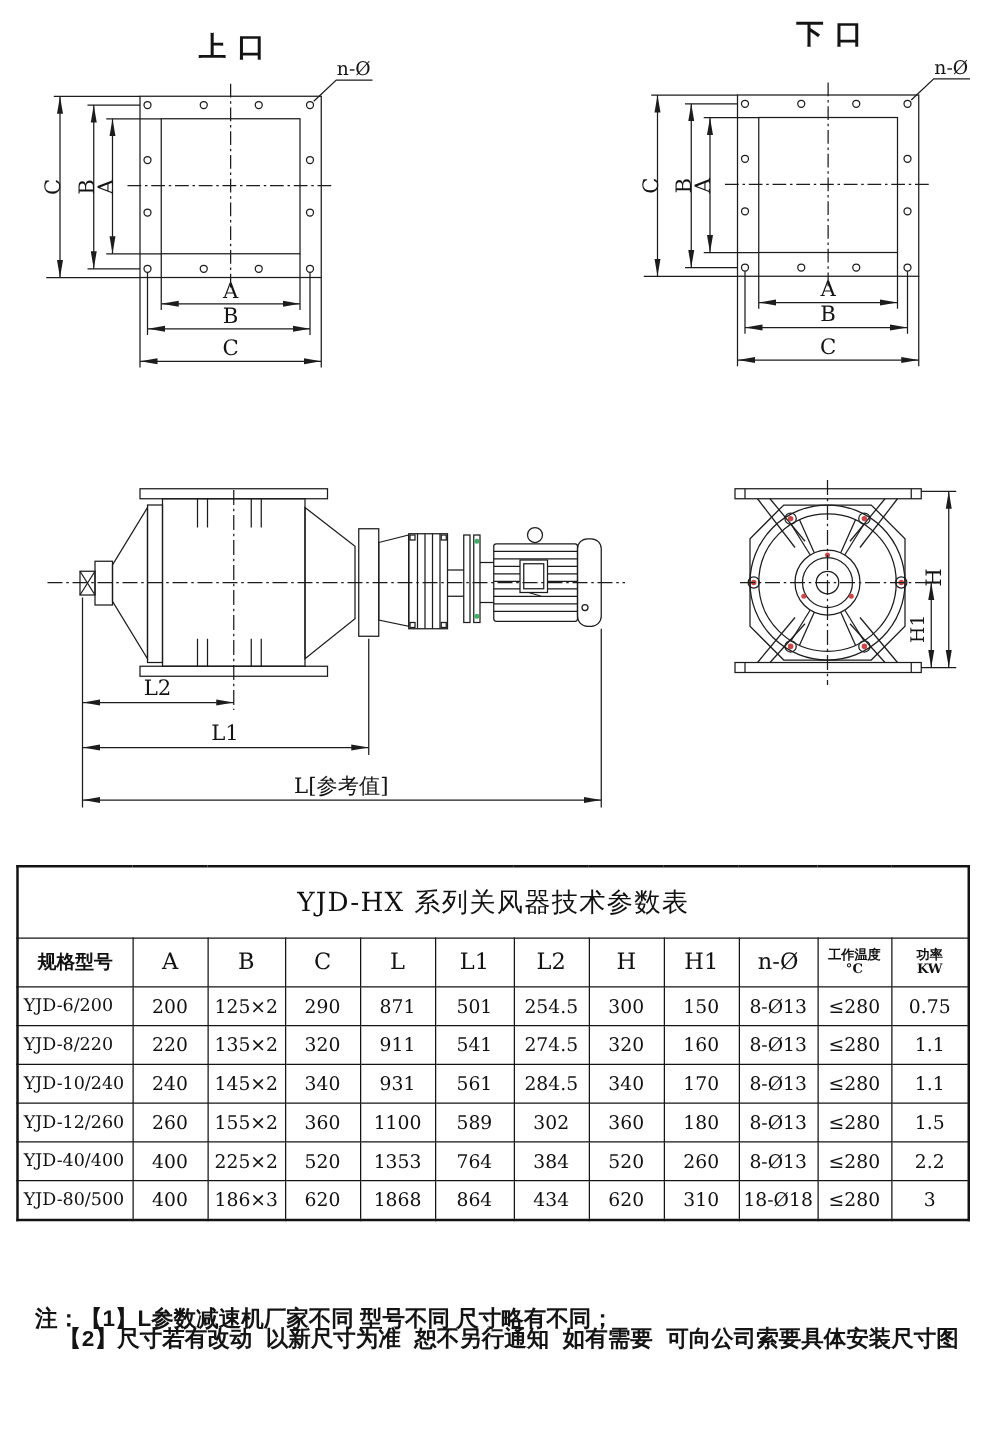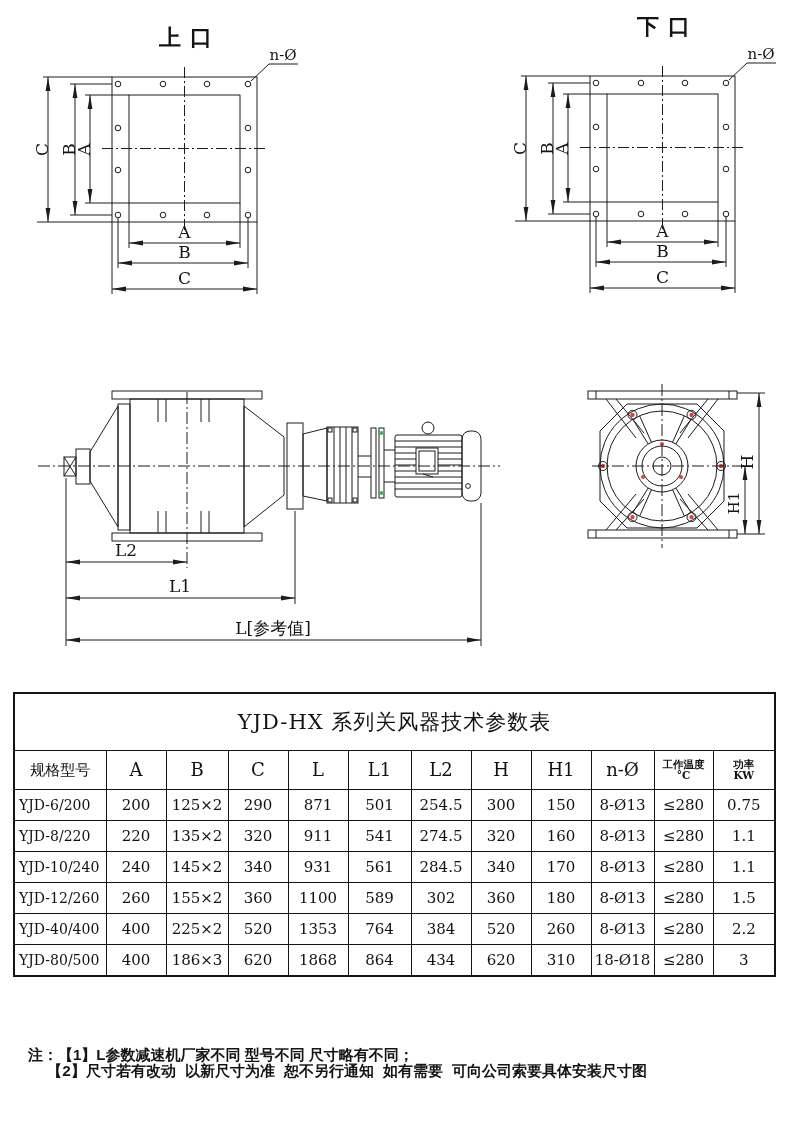--- a/index.html
+++ b/index.html
@@ -12,26 +12,26 @@
   .dim-l{font-family:"DejaVu Serif",serif;font-size:17px;}
   .port-title{font-family:"Liberation Sans",sans-serif;font-size:22px;font-weight:bold;letter-spacing:9px;}
   .callout{font-family:"DejaVu Serif",serif;font-size:15px;}
 
   .table-wrap{position:absolute;left:13px;top:692px;width:761px;}
   table.spec{border-collapse:collapse;table-layout:fixed;width:761px;border:2px solid #141414;}
   table.spec th,table.spec td{border:1px solid #141414;text-align:center;vertical-align:middle;
       font-family:"DejaVu Serif",serif;font-weight:normal;overflow:hidden;}
   tr.title-row th{height:54px;font-size:21px;letter-spacing:1px;}
   tr.head-row th{height:36px;font-size:18px;white-space:pre-line;line-height:1.05;}
-  tr.head-row th:first-child{font-size:15px;font-weight:normal;font-family:"Liberation Sans",sans-serif;}
+  tr.head-row th:first-child{font-size:15px;font-weight:bold;font-family:"Liberation Sans",sans-serif;}
   tr.head-row th:nth-child(11),tr.head-row th:nth-child(12){font-size:10.5px;font-weight:bold;}
   tbody.spec-body td{height:28px;font-size:15px;}
   tbody.spec-body td:first-child{text-align:left;padding-left:4px;font-size:14px;}
 
-  .notes{position:absolute;left:28px;top:1046px;font-size:15px;font-weight:bold;line-height:18px;
+  .notes{position:absolute;left:28px;top:1046px;font-size:18px;font-weight:bold;line-height:18px;
          font-family:"Liberation Sans",sans-serif;color:#141414;}
   .notes .line2{margin-left:19px;font-family:Liberation Mono, monospace;}
 </style>
 </head>
 <body>
 
 <div class="sheet">
 
   <svg width="800" height="685" viewBox="0 0 800 685">
     <defs>

